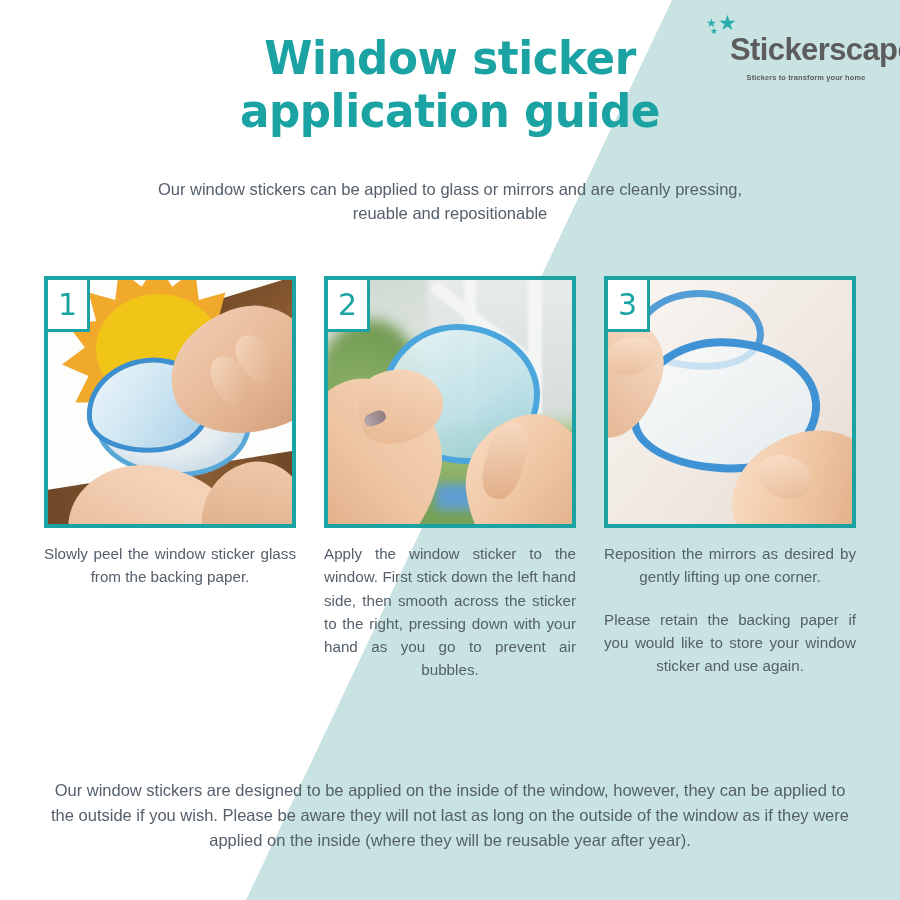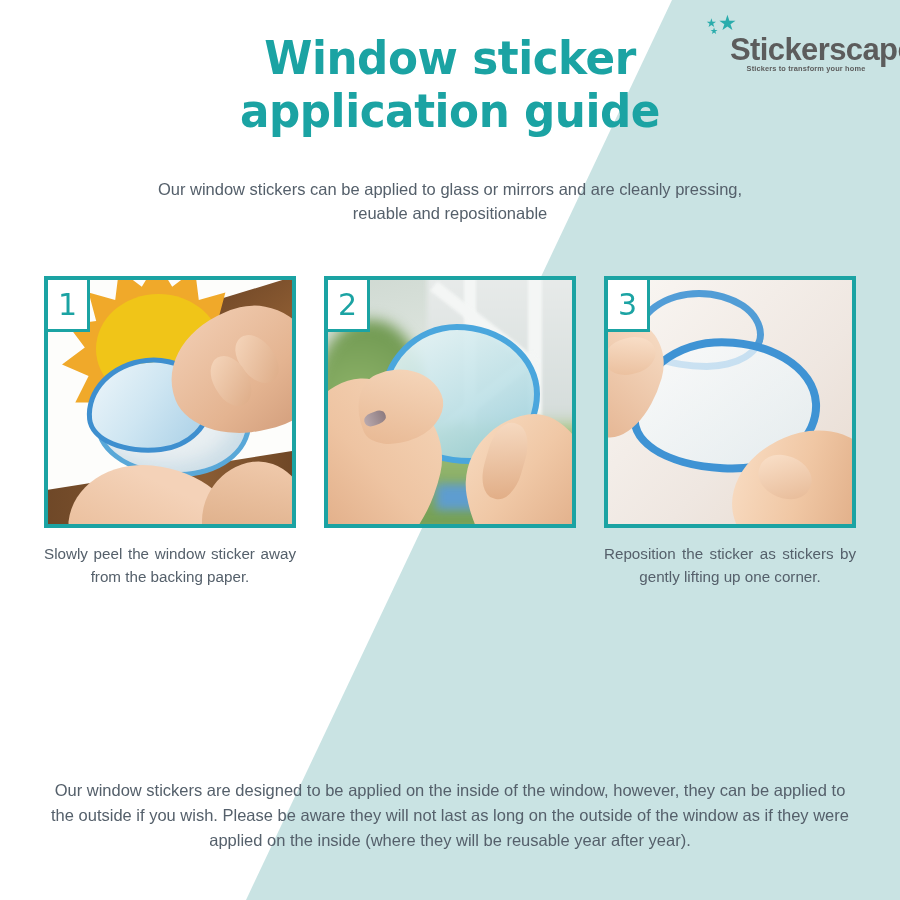--- a/index.html
+++ b/index.html
@@ -35,21 +35,21 @@
   }
   .star.big   { font-size:21px; left:34px;  top:-2px; }
   .star.mid   { font-size:12px; left:22px;  top:3px; }
   .star.small { font-size:9px;  left:26px;  top:13px; }
   #logo-word {
     font-size:31px; font-weight:bold; letter-spacing:-0.6px;
     color:#5c5c5c; line-height:0.9; position:relative;
   }
   #logo-tag {
     font-size:7.4px; color:#5c5c5c; letter-spacing:0.15px;
-    margin-top:0; font-weight:bold;
+    margin-top:9px; font-weight:bold;
   }
 
   
   #title {
     position:absolute; top:32px; left:0; width:900px;
     text-align:center;
     color:#1ba3a3;
     font-family:"DejaVu Sans", sans-serif;
     font-weight:bold;
     font-size:47px;
@@ -337,21 +337,21 @@
           <div class="s1-cloud-peel"></div>
           <div class="s1-hand-r"></div>
           <div class="s1-finger" style="right:18px;top:52px;transform:rotate(-38deg);"></div>
           <div class="s1-finger" style="right:44px;top:74px;transform:rotate(-30deg);"></div>
           <div class="s1-hand-b"></div>
           <div class="s1-hand-b2"></div>
         </div>
         <div class="badge">1</div>
       </div>
       <div class="caption">
-        <p>Slowly peel the window sticker away from the backing paper.</p>
+        <p>Slowly peel the window sticker glass from the backing paper.</p>
       </div>
     </div>
 
     <div class="step">
       <div class="photo-frame">
         <div class="photo">
           <div class="s2-bg"></div>
           <div class="s2-green-l"></div>
           <div class="s2-fence"></div>
           <div class="s2-fence-bar" style="right:30px;top:-4px;width:14px;height:180px;"></div>
@@ -362,41 +362,45 @@
           <div class="s2-blue-strip"></div>
           <div class="s2-cloud"></div>
           <div class="s2-hand-l"></div>
           <div class="s2-fingers"></div>
           <div class="s2-ring"></div>
           <div class="s2-hand-r"></div>
           <div class="s2-finger-r"></div>
         </div>
         <div class="badge">2</div>
       </div>
+      <div class="caption">
+        <p>Apply the window sticker to the window. First stick down the left hand side, then smooth across the sticker to the right, pressing down with your hand as you go to prevent air bubbles.</p>
+      </div>
     </div>
 
     <div class="step">
       <div class="photo-frame">
         <div class="photo">
           <div class="s3-bg"></div>
           <div class="s3-wood"></div>
           <div class="s3-wood-line" style="right:10px;top:40px;width:180px;transform:rotate(-29deg);"></div>
           <div class="s3-wood-line" style="right:0px;top:96px;width:160px;transform:rotate(-29deg);"></div>
           <div class="s3-paper"></div>
           <div class="s3-cloud-shadow"></div>
           <div class="s3-cloud"></div>
           <div class="s3-hand-l"></div>
           <div class="s3-finger-l"></div>
           <div class="s3-hand-r"></div>
           <div class="s3-finger-r"></div>
         </div>
         <div class="badge">3</div>
       </div>
       <div class="caption">
-        <p>Reposition the sticker as stickers by gently lifting up one corner.</p>
+        <p>Reposition the mirrors as desired by gently lifting up one corner.</p>
+        <p>Please retain the backing paper if you would like to store your window sticker and use again.</p>
       </div>
     </div>
 
   </div>
 
   <p id="footer">Our window stickers are designed to be applied on the inside of the window, however, they can be applied to the outside if you wish. Please be aware they will not last as long on the outside of the window as if they were applied on the inside (where they will be reusable year after year).</p>
 
 </div>
 
 </body></html>

